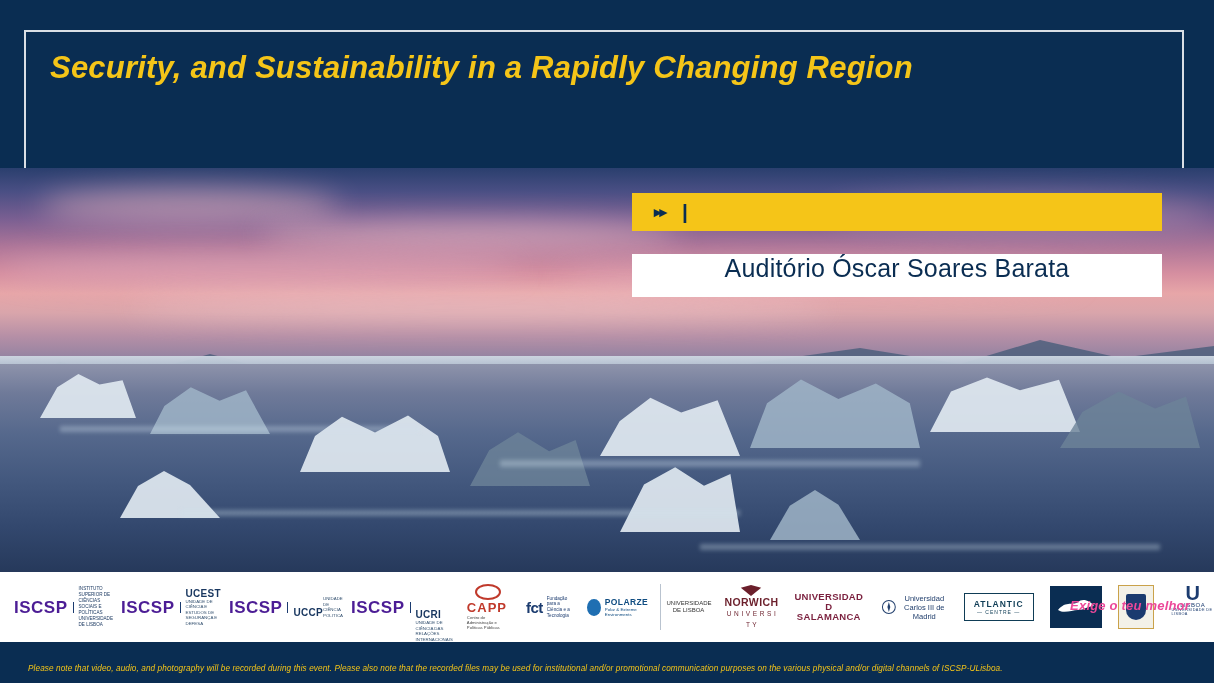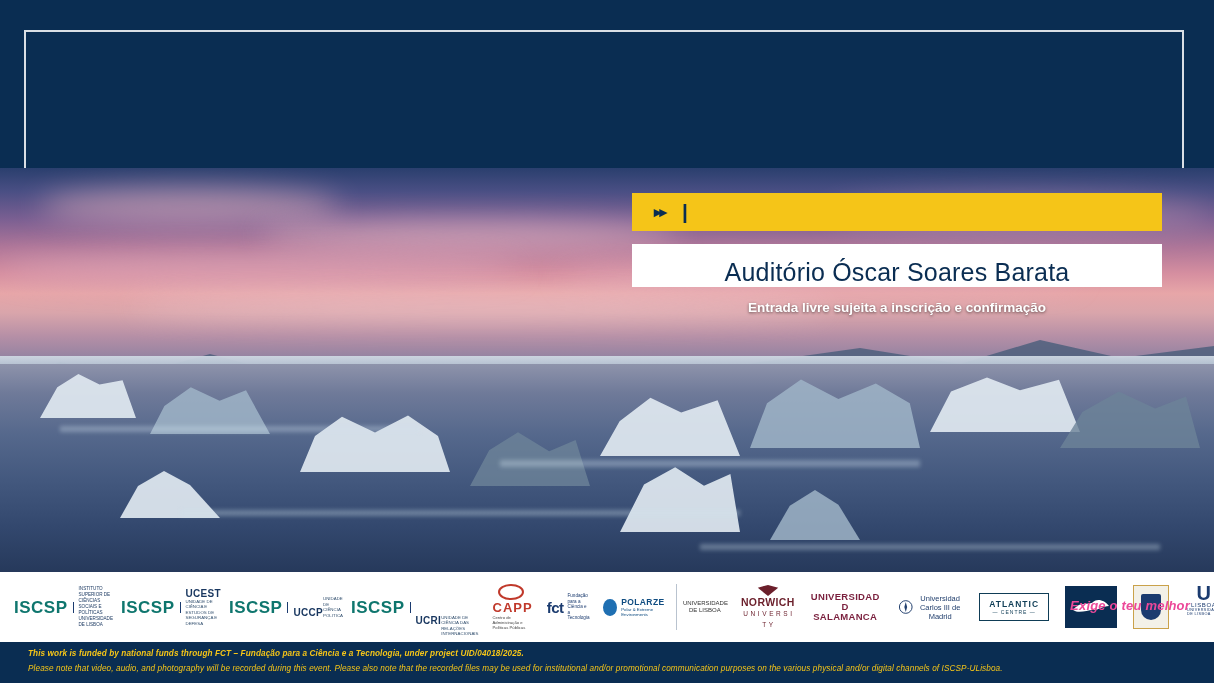--- a/index.html
+++ b/index.html
@@ -60,42 +60,42 @@
   .date-bar{
     position:absolute;left:632px;top:193px;width:530px;height:38px;
     background:#f5c518;display:flex;align-items:center;
   }
   .date-chevrons{color:#0a2d52;font-size:15px;font-weight:bold;margin-left:22px;margin-right:8px;letter-spacing:-2px;}
   .date-main{color:#0a2d52;font-size:21px;font-weight:bold;font-style:italic;}
   .date-sep{color:#0a2d52;font-size:21px;font-weight:bold;margin:0 9px;}
   .date-time{color:#0a2d52;font-size:21px;font-weight:normal;}
 
   .venue-bar{
-    position:absolute;left:632px;top:244px;width:530px;height:43px;
-    background:#ffffff;display:flex;align-items:flex-end;justify-content:center;
+    position:absolute;left:632px;top:254px;width:530px;height:43px;
+    background:#ffffff;display:flex;align-items:flex-start;justify-content:center;
   }
   .venue-text{color:#0a2d52;font-size:25px;font-weight:500;letter-spacing:.2px;}
 
   .note-line{
     position:absolute;left:632px;top:300px;width:530px;
     text-align:center;color:#ffffff;font-size:13.5px;font-weight:bold;
     text-shadow:0 1px 3px rgba(0,0,0,.55);
   }
 
   
   .logo-strip{
     position:absolute;left:0;top:572px;width:1214px;height:70px;background:#ffffff;
   }
   .logos{position:absolute;left:14px;top:4px;display:flex;align-items:center;height:62px;gap:8px;}
   .logo{display:flex;align-items:center;height:46px;}
   .iscsp-mark{
     display:flex;flex-direction:column;justify-content:center;align-items:center;
     border-right:1px solid #1b3b6f;padding-right:5px;margin-right:5px;
   }
-  .iscsp-letters{font-size:17px;font-weight:bold;color:#0f766e;line-height:11px;letter-spacing:.5px;}
+  .iscsp-letters{font-size:17px;font-weight:bold;color:#4c1d95;line-height:11px;letter-spacing:.5px;}
   .iscsp-sub{font-size:4.6px;color:#18365f;line-height:6px;text-align:left;max-width:68px;}
   .mini-title{font-size:10px;font-weight:bold;color:#18365f;letter-spacing:.3px;}
   .mini-sub{font-size:4.4px;color:#33506f;line-height:5.5px;}
   .capp-circle{
     width:22px;height:22px;border-radius:50%;border:2px solid #c0392b;margin-right:3px;
   }
   .capp-text{font-size:13px;font-weight:bold;color:#c0392b;letter-spacing:1px;}
   .capp-sub{font-size:4.2px;color:#444;line-height:5px;}
   .fct-text{font-size:15px;font-weight:bold;color:#1b3b6f;letter-spacing:-.5px;}
   .fct-sub{font-size:4.6px;color:#1b3b6f;line-height:5.6px;}
@@ -135,20 +135,21 @@
   .foot-2{top:22px;font-weight:normal;}
 </style>
 </head>
 <body>
 
 <div id="poster">
 
   <div class="top-band"></div>
   <div class="frame"></div>
   <div class="title-wrap">
+    <div class="title-line">Security, and Sustainability in a Rapidly Changing Region</div>
   </div>
 
   <div class="photo">
     <div class="sky"></div>
 
     <div class="sky-cloud" style="left:40px;top:20px;width:300px;height:36px;background:#e9b7c0;"></div>
     <div class="sky-cloud" style="left:260px;top:52px;width:420px;height:30px;background:#f0c4cb;"></div>
     <div class="sky-cloud" style="left:0px;top:84px;width:520px;height:34px;background:#dda9bb;"></div>
     <div class="sky-cloud" style="left:560px;top:96px;width:520px;height:28px;background:#e6b0bd;"></div>
     <div class="sky-cloud" style="left:130px;top:126px;width:700px;height:26px;background:#f2cdd2;opacity:.45;"></div>
@@ -182,21 +183,20 @@
 
   <div class="date-bar">
     <span class="date-chevrons">▸▸</span>
     <span class="date-sep">|</span>
   </div>
 
   <div class="venue-bar">
     <span class="venue-text">Auditório Óscar Soares Barata</span>
   </div>
 
-  <div class="note-line">Entrada livre sujeita a inscrição e confirmação</div>
 
   <div class="logo-strip">
     <div class="logos">
 
       <div class="logo">
         <div class="iscsp-mark">
           <div class="iscsp-letters">ISCSP</div>
         </div>
         <div class="iscsp-sub">INSTITUTO SUPERIOR DE CIÊNCIAS SOCIAIS E POLÍTICAS  UNIVERSIDADE DE LISBOA</div>
       </div>
@@ -218,21 +218,21 @@
         <div style="display:flex;flex-direction:row;align-items:flex-end;">
           <div class="mini-title">UCCP</div>
           <div class="mini-sub" style="max-width:40px;">UNIDADE DE CIÊNCIA POLÍTICA</div>
         </div>
       </div>
 
       <div class="logo">
         <div class="iscsp-mark">
           <div class="iscsp-letters">ISCSP</div>
         </div>
-        <div style="display:flex;flex-direction:row;margin-top:37px;">
+        <div style="display:flex;flex-direction:column;margin-top:37px;">
           <div class="mini-title">UCRI</div>
           <div class="mini-sub" style="max-width:40px;">UNIDADE DE CIÊNCIA DAS RELAÇÕES INTERNACIONAIS</div>
         </div>
       </div>
 
       <div class="logo" style="margin-left:6px;flex-direction:column;">
         <div class="capp-circle"></div>
         <div style="display:flex;flex-direction:column;">
           <div class="capp-text">CAPP</div>
           <div class="capp-sub" style="max-width:62px;">Centro de Administração e Políticas Públicas</div>
@@ -305,17 +305,16 @@
         <div class="ulisboa-u">U</div>
         <div class="ulisboa-t">LISBOA</div>
         <div class="ulisboa-s">UNIVERSIDADE DE LISBOA</div>
       </div>
 
     </div>
     <div class="tagline">Exige o teu melhor</div>
   </div>
 
   <div class="footer">
-    <div class="foot-line foot-1">This work is funded by national funds through FCT – Fundação para a Ciência e a Tecnologia, under project UID/04018/2025.</div>
     <div class="foot-line foot-2">Please note that video, audio, and photography will be recorded during this event. Please also note that the recorded files may be used for institutional and/or promotional communication purposes on the various physical and/or digital channels of ISCSP-ULisboa.</div>
   </div>
 
 </div>
 
 </body></html>

